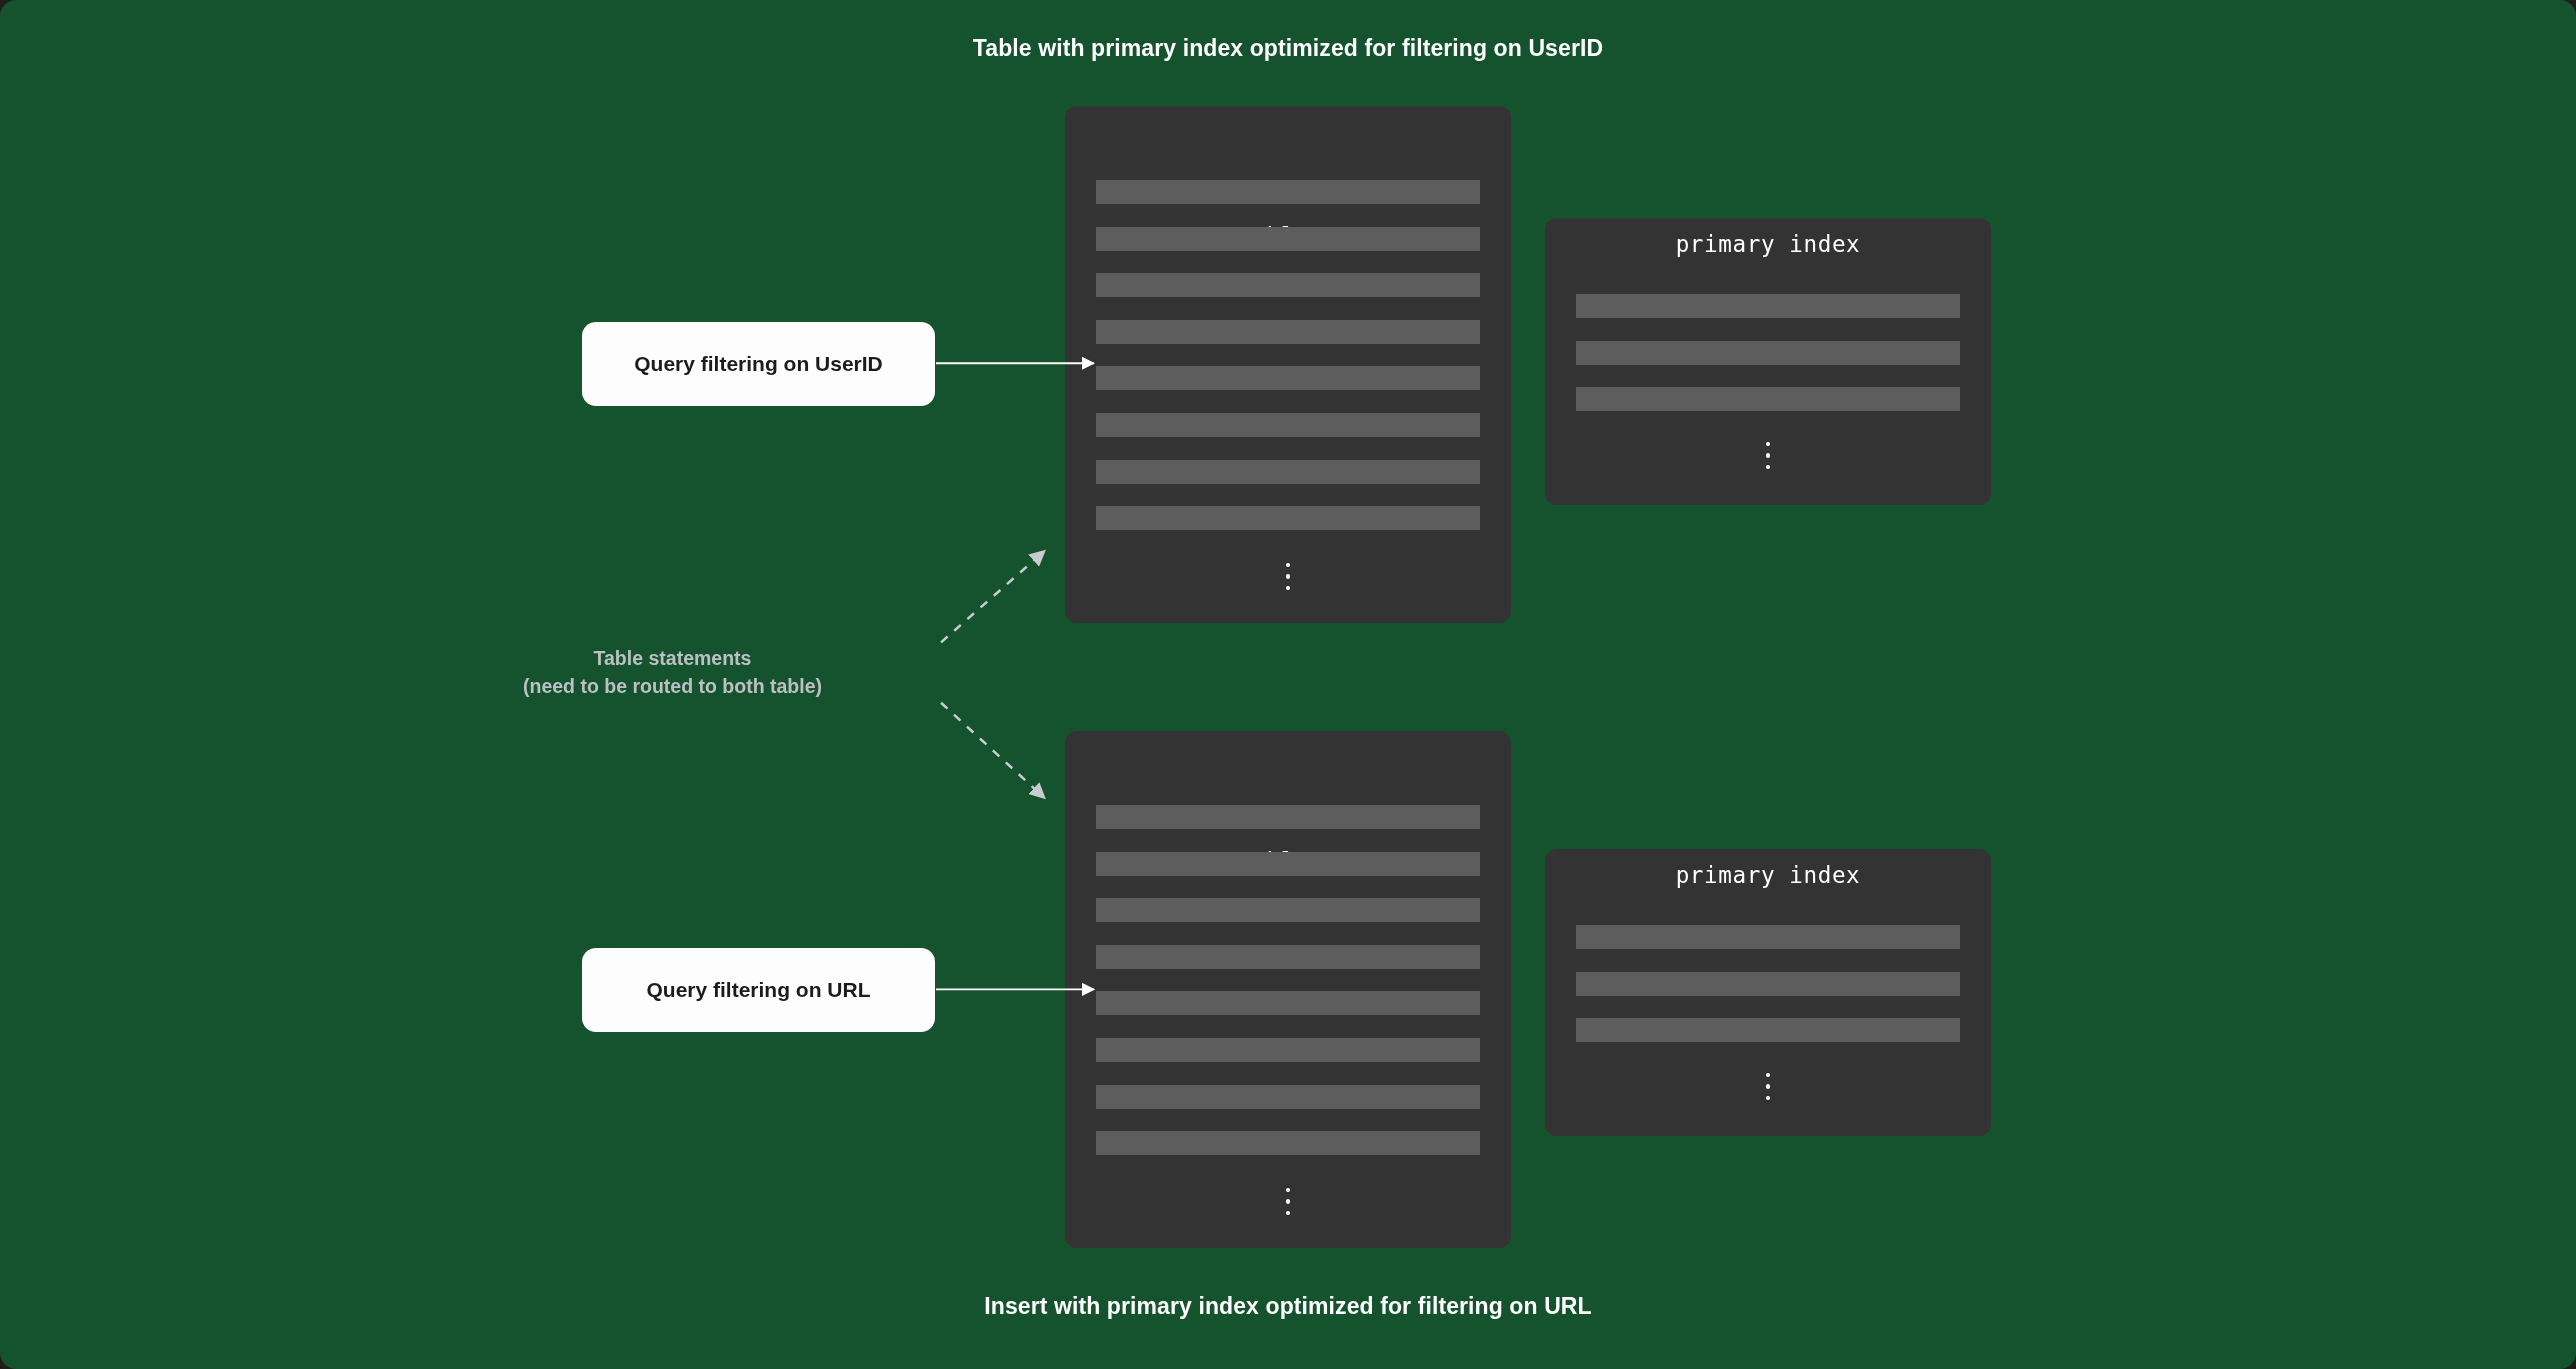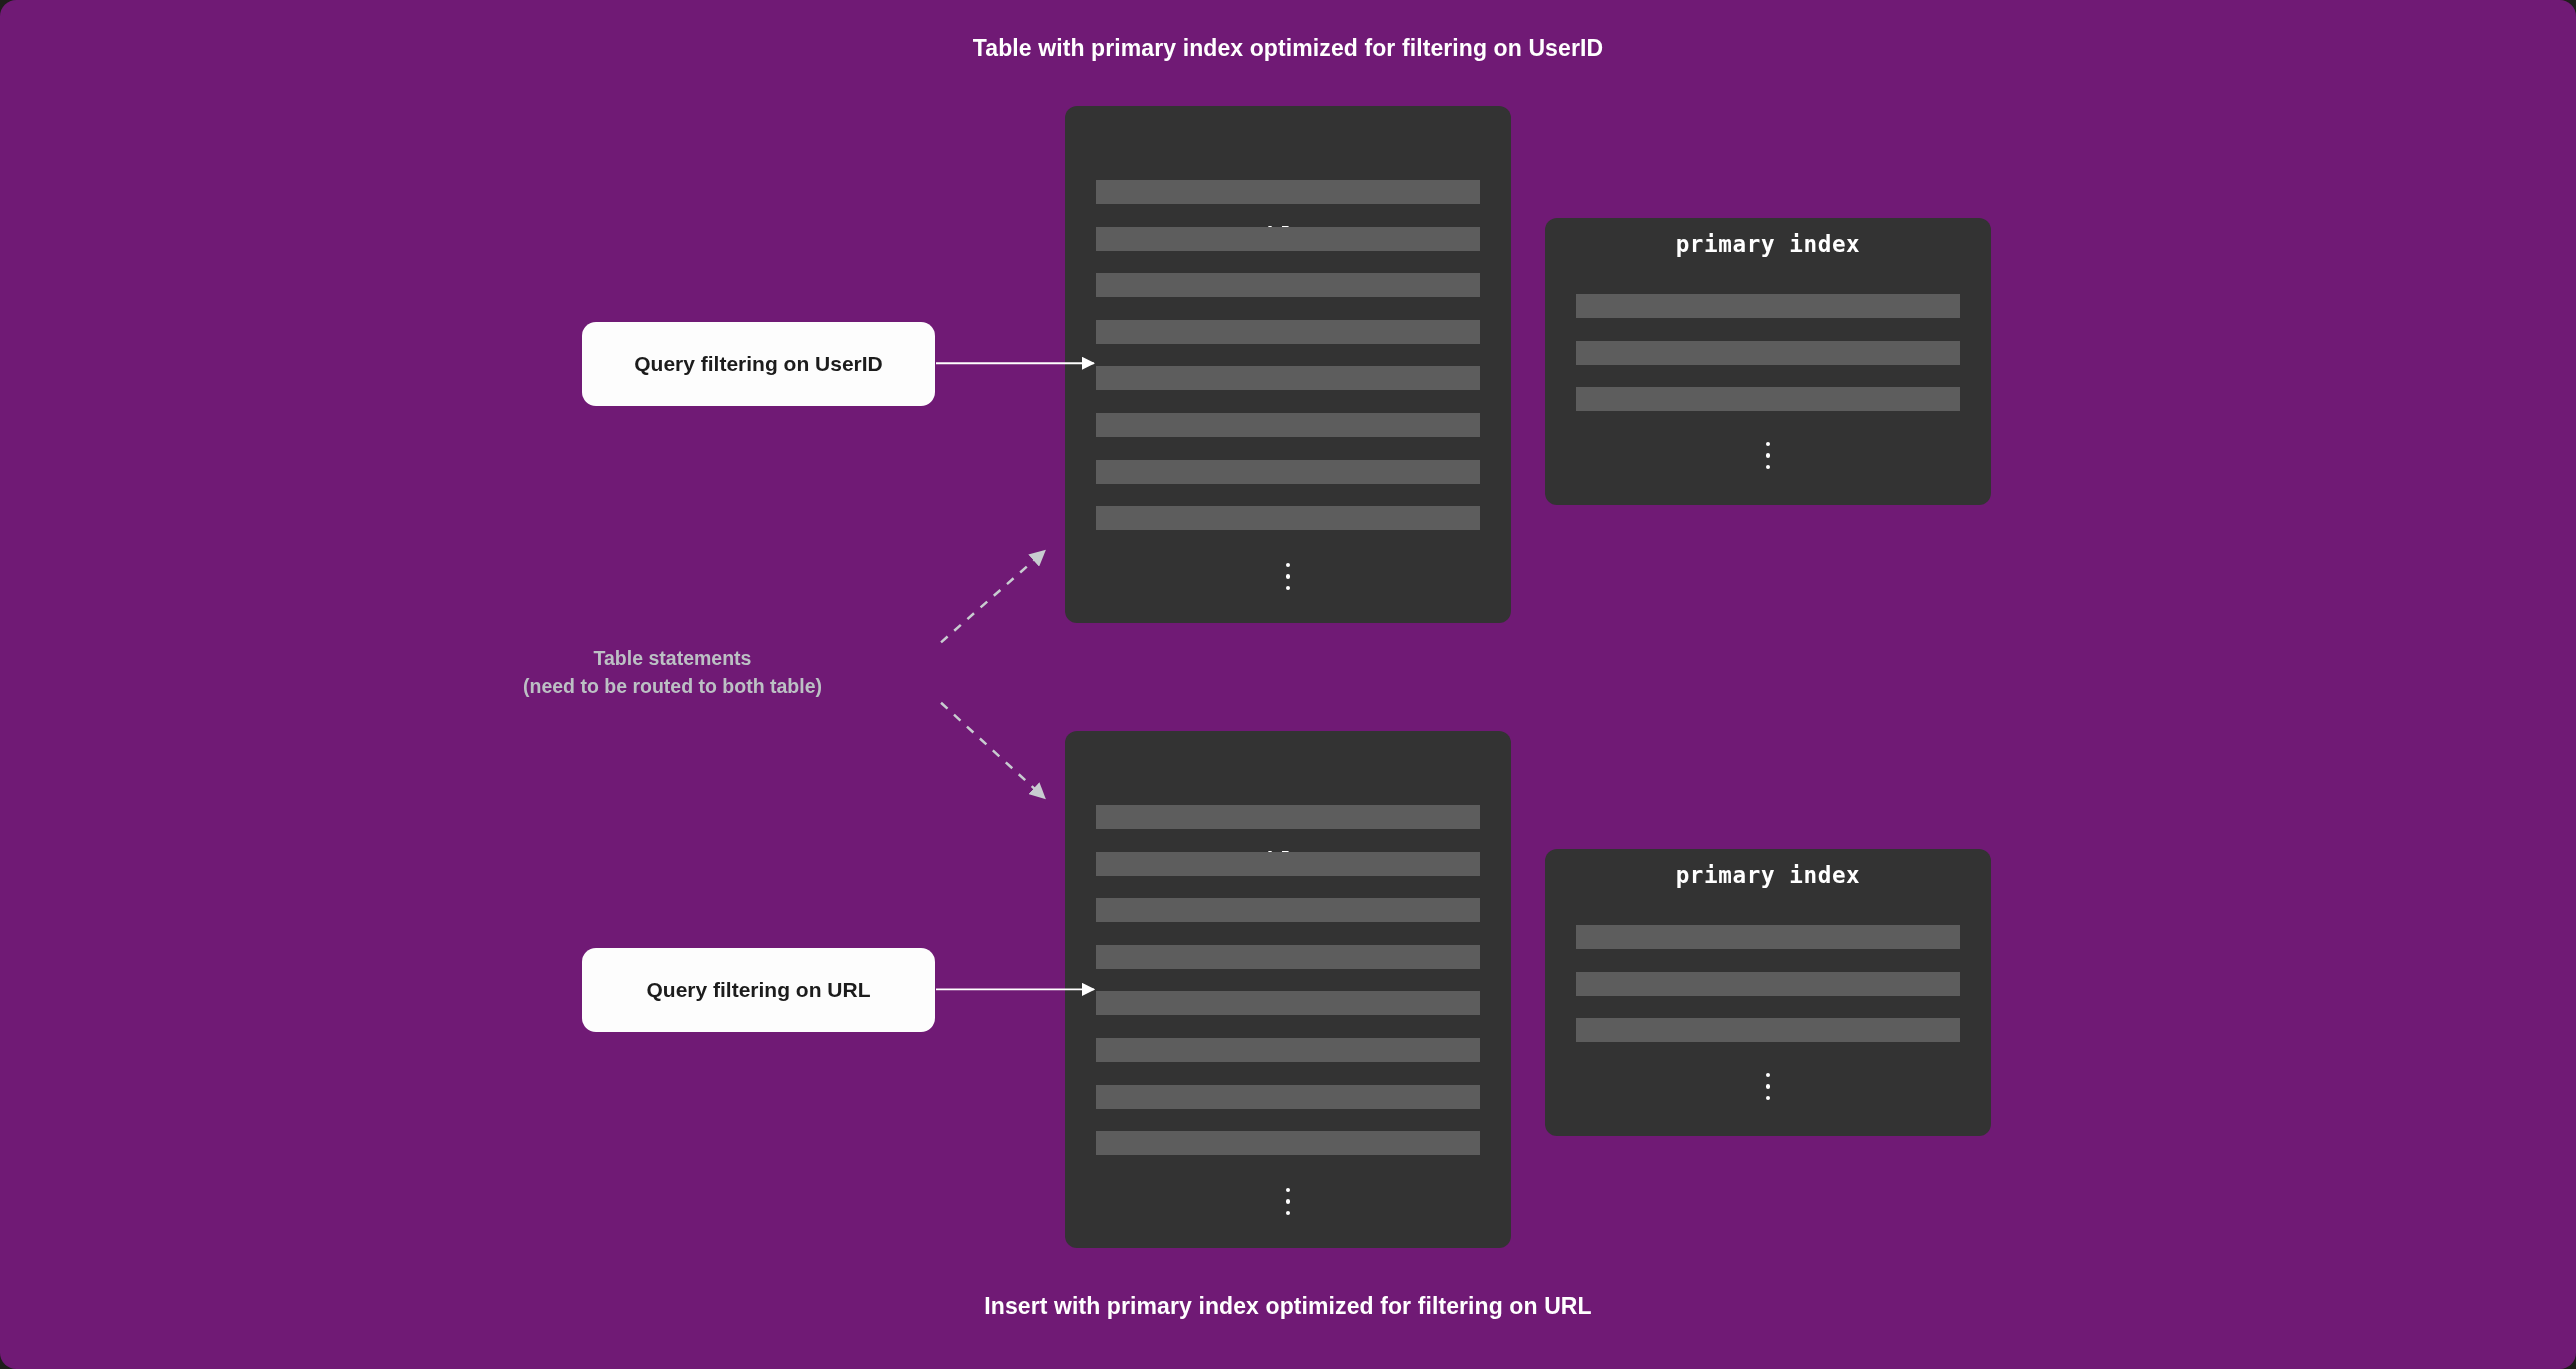--- a/index.html
+++ b/index.html
@@ -4,21 +4,21 @@
 <style>
   html, body {
     margin: 0;
     padding: 0;
     background: #1e1e1b;
   }
   #stage {
     position: relative;
     width: 2576px;
     height: 1369px;
-    background: #701a75;
+    background: #14532d;
     border-radius: 16.3px;
     overflow: hidden;
     font-family: "Liberation Sans", sans-serif;
   }
 
   
   .caption {
     position: absolute;
     left: 0;
     width: 2576px;
@@ -89,21 +89,21 @@
   #table-1-card .vdots { top: 563px; }
 
   
   #index-1-card { left: 1545px; top: 218px;  width: 446px; height: 287px; }
   #index-2-card { left: 1545px; top: 849px; width: 446px; height: 287px; }
   .index-card .card-title { top: 231px; }
   .index-card .rows { top: 294px; padding: 0 31px; }
   .index-card .vdots { top: 442px; }
 
   
-  .card .card-title, .card .rows, .card .vdots { position: absolute; font-weight: bold; }
+  .card .card-title, .card .rows, .card .vdots { position: absolute; }
   #table-1-card .card-title { top: 117px; }
   #table-2-card .card-title { top: 117px; }
   #index-1-card .card-title { top: 13.2px; }
   #index-2-card .card-title { top: 13.2px; }
   #table-1-card .rows, #table-2-card .rows { top: 74px; }
   #index-1-card .rows, #index-2-card .rows { top: 76px; }
   #table-1-card .vdots, #table-2-card .vdots { top: 457px; }
   #index-1-card .vdots, #index-2-card .vdots { top: 224px; }
 
   

